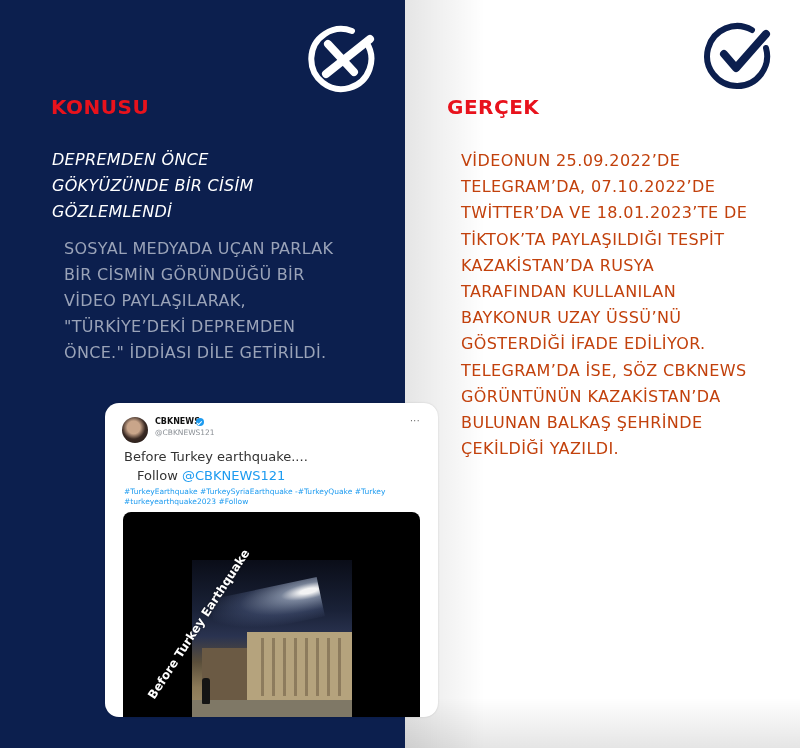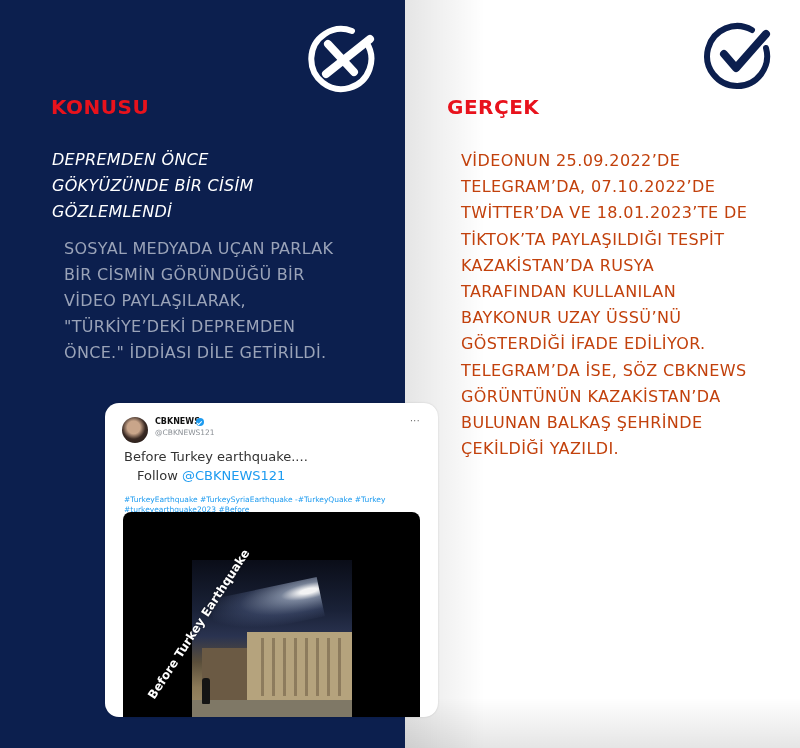--- a/index.html
+++ b/index.html
@@ -37,21 +37,21 @@
   .tweet-avatar { position:absolute; left:17px; top:14px; width:26px; height:26px; border-radius:50%;
     background:radial-gradient(circle at 45% 40%, #c9a58a 0 30%, #3a2a24 55%, #1b1512 100%); }
   .tweet-name { position:absolute; left:50px; top:14px; font-size:8px; font-weight:bold; color:#111; }
   .verified-icon { position:absolute; left:91px; top:15px; width:8px; height:8px; border-radius:50%; background:#1d9bf0; }
   .verified-icon::after { content:""; position:absolute; left:2px; top:1.5px; width:2px; height:3.5px; border:solid #fff; border-width:0 1.2px 1.2px 0; transform:rotate(45deg); }
   .tweet-handle { position:absolute; left:50px; top:25px; font-size:7.5px; color:#8a8f95; }
   .tweet-more { position:absolute; left:305px; top:13px; font-size:9px; color:#666; letter-spacing:0.5px; }
   .tweet-text { position:absolute; left:19px; top:46px; font-size:13px; color:#333; }
   .tweet-follow { position:absolute; left:32px; top:65px; font-size:13px; color:#333; }
   .tweet-follow .mention { color:#1d9bf0; }
-  .tweet-hashtags { position:absolute; left:19px; top:84px; width:310px; font-size:7.5px; line-height:10px; color:#1d9bf0;margin-top:8px; }
+  .tweet-hashtags { position:absolute; left:19px; top:84px; width:310px; font-size:7.5px; line-height:10px; color:#1d9bf0; }
 
   .tweet-video { position:absolute; left:18px; top:109px; width:297px; height:220px; background:#000; border-radius:8px; overflow:hidden; }
   .video-frame { position:absolute; left:69px; top:48px; width:160px; height:170px; overflow:hidden;
     background:linear-gradient(to bottom, #0a0d18 0%, #1a2238 30%, #2a3350 45%, #5a4e3a 60%, #8c7a58 75%, #a89870 100%); }
   .streak { position:absolute; left:20px; top:28px; width:110px; height:40px;
     background:radial-gradient(ellipse at 90% 30%, rgba(255,255,255,0.95) 0 6%, rgba(200,215,240,0.55) 20%, rgba(120,140,190,0.25) 50%, rgba(0,0,0,0) 75%);
     transform:rotate(-12deg); }
   .building { position:absolute; left:55px; top:72px; width:105px; height:70px; background:#b5a37d; }
   .building::before { content:""; position:absolute; inset:6px; background:
       repeating-linear-gradient(to right, transparent 0 8px, rgba(60,45,30,0.55) 8px 11px),
@@ -121,21 +121,21 @@
   <div class="tweet-name">CBKNEWS</div>
   <div class="verified-icon"></div>
   <div class="tweet-handle">@CBKNEWS121</div>
   <div class="tweet-more">···</div>
   <div class="tweet-text">Before Turkey earthquake....</div>
   <div class="tweet-follow">
     <span>Follow </span><span class="mention">@CBKNEWS121</span>
   </div>
   <div class="tweet-hashtags">
     <div> #TurkeyEarthquake #TurkeySyriaEarthquake -#TurkeyQuake #Turkey</div>
-    <div>#turkeyearthquake2023 #Before</div>
+    <div>#turkeyearthquake2023 #Follow</div>
   </div>
   <div class="tweet-video">
     <div class="video-frame">
       <div class="streak"></div>
       <div class="building-left"></div>
       <div class="building"></div>
       <div class="street"></div>
       <div class="person"></div>
     </div>
     <div class="video-caption">Before Turkey Earthquake</div>

